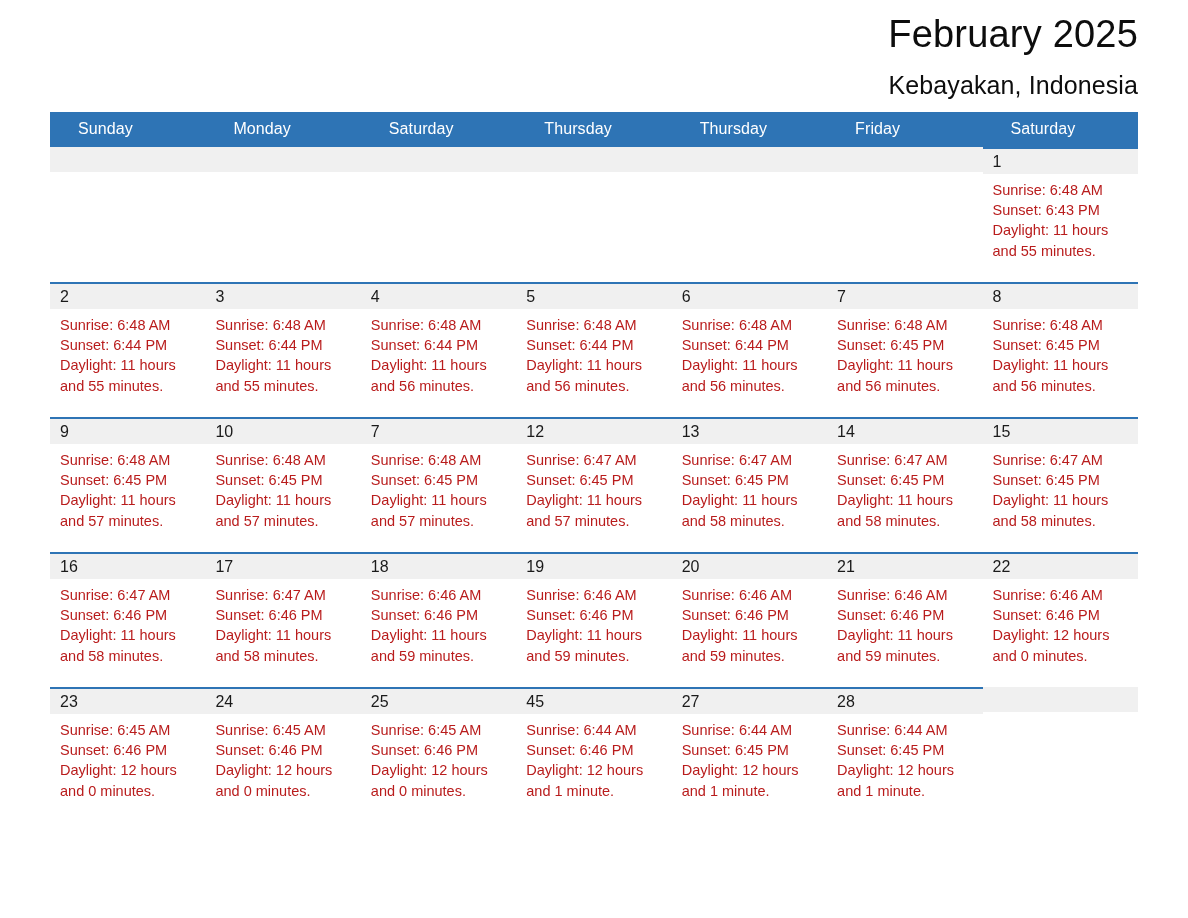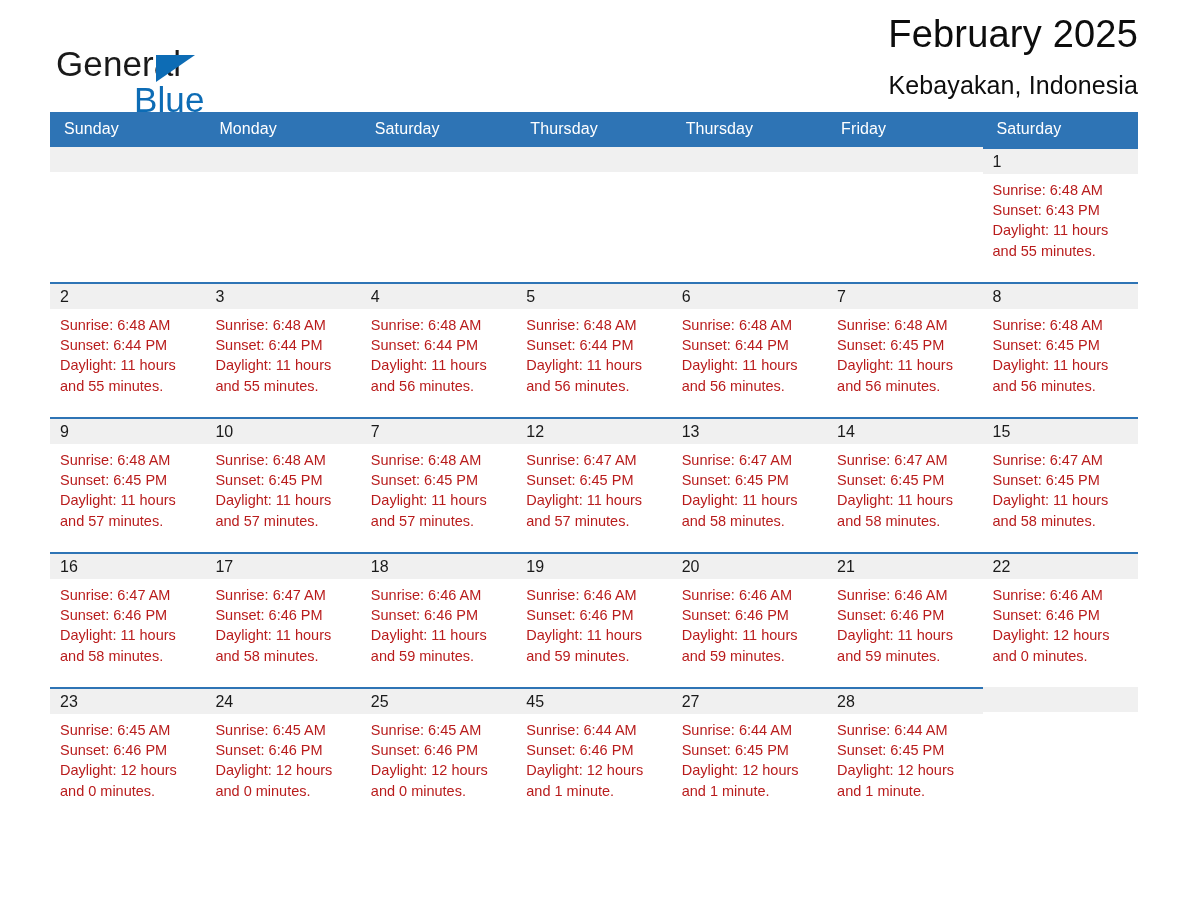--- a/index.html
+++ b/index.html
@@ -96,21 +96,21 @@
     border-collapse: collapse;
     table-layout: fixed;
   }
 
   .calendar thead th {
     background: #2e74b5;
     color: #ffffff;
     font-size: 16px;
     font-weight: 400;
     text-align: left;
-    padding: 8px 0 9px 14px;
+    padding: 8px 0 9px 28px;
     letter-spacing: 0.1px;
   }
 
   .calendar tbody td {
     vertical-align: top;
     padding: 0;
     height: 135px;
     width: 155.43px;
     background: #ffffff;
   }
@@ -147,25 +147,20 @@
     background: #f0f0f0;
   }
 </style>
 </head>
 <body>
 
 <div class="page">
 
   <div class="header">
 
-    <div class="logo">
-      <span class="logo-general">General</span>
-      <span class="logo-tri"></span>
-      <span class="logo-blue">Blue</span>
-    </div>
 
     <div class="title-block">
       <div class="cal-title">February 2025</div>
       <div class="cal-subtitle">Kebayakan, Indonesia</div>
     </div>
 
   </div>
 
   <table class="calendar">
     <thead>

